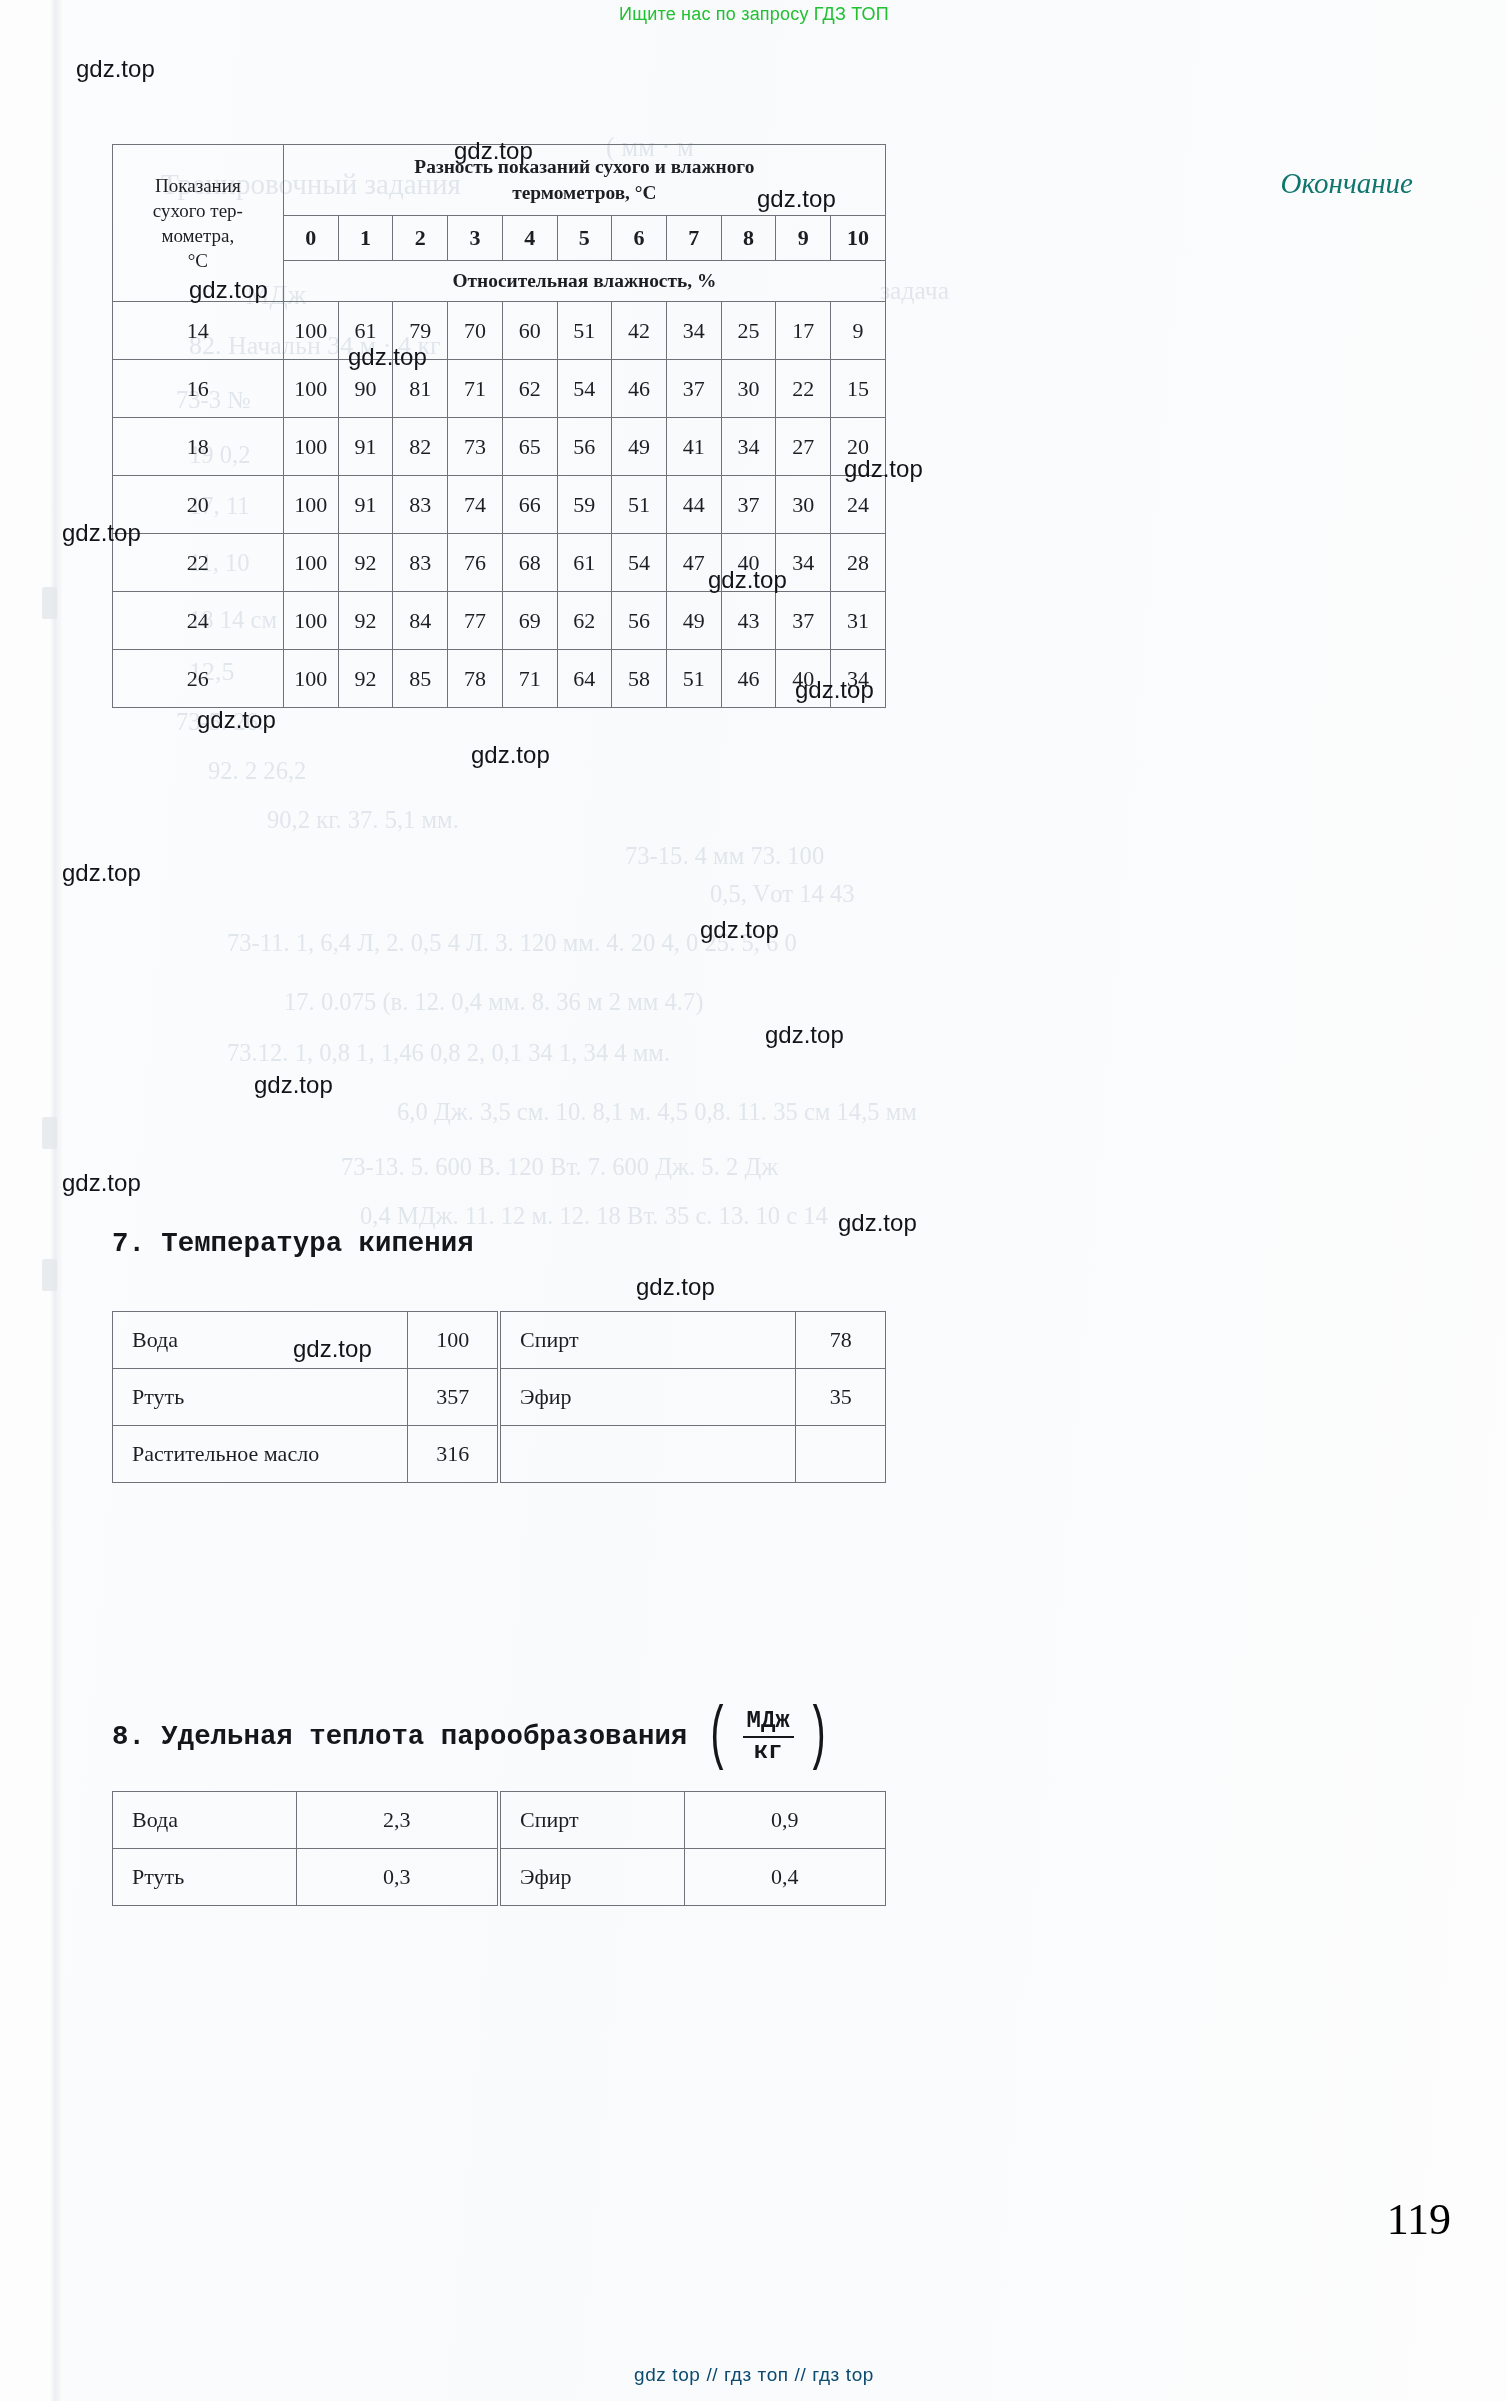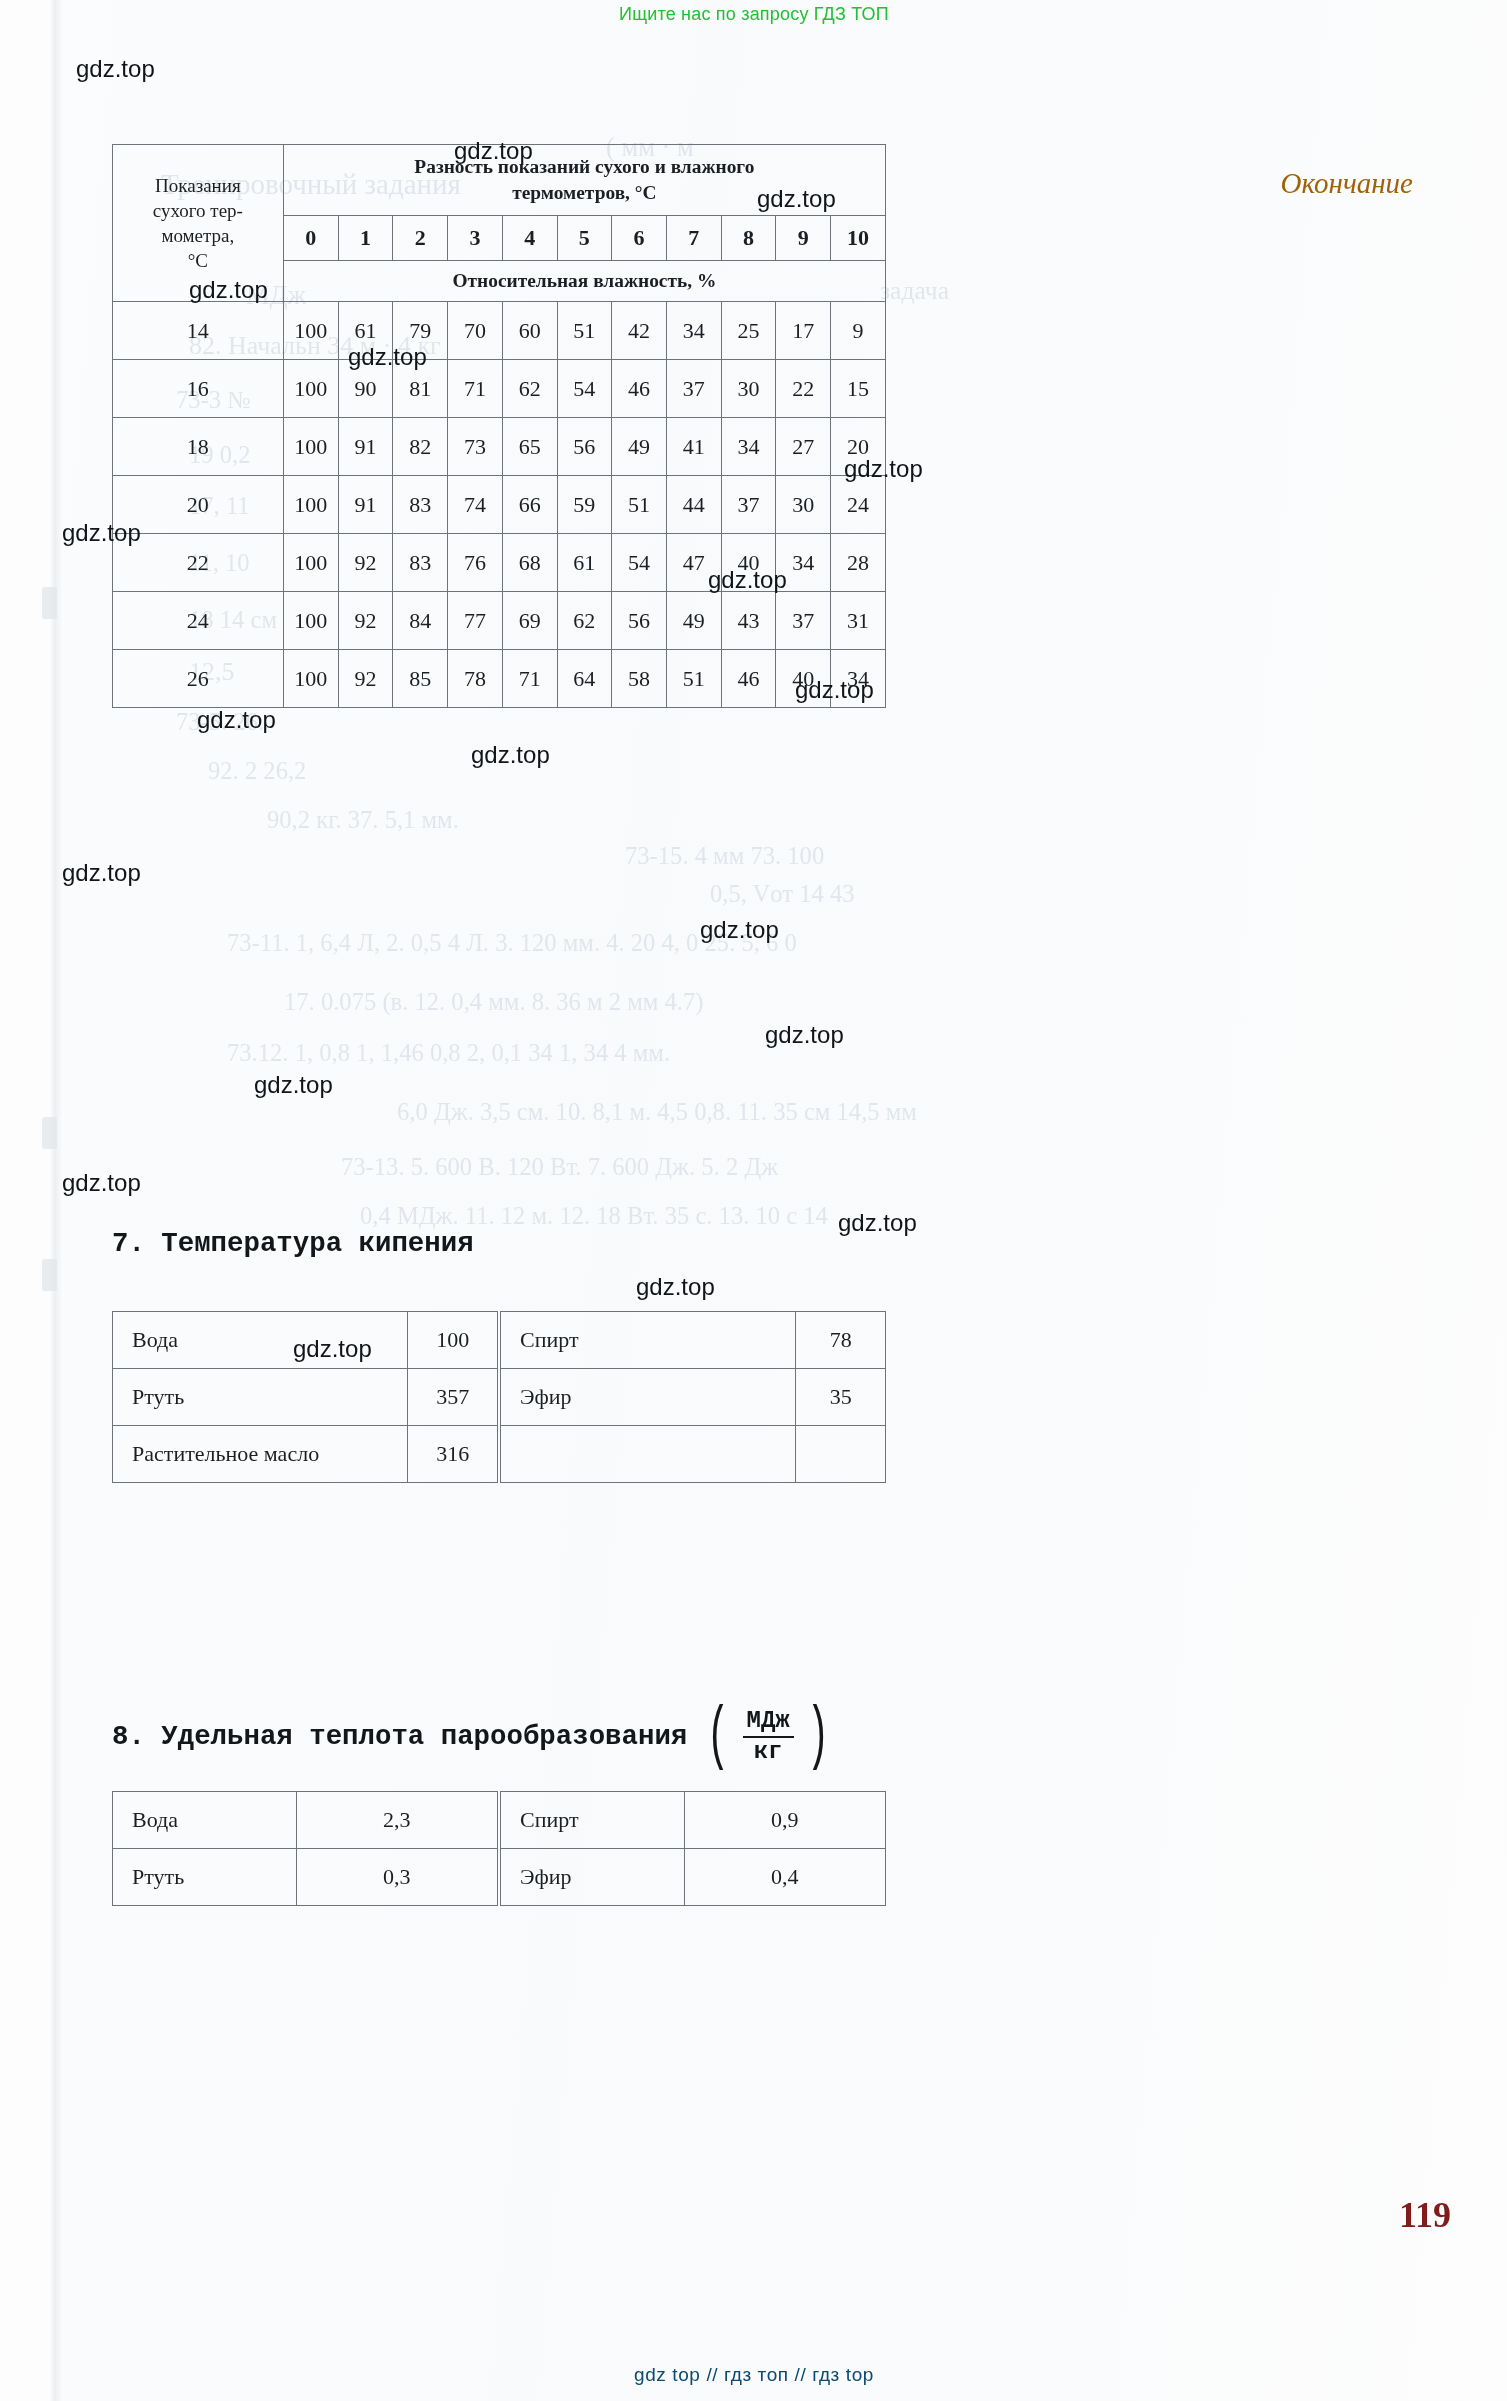--- a/index.html
+++ b/index.html
@@ -63,31 +63,31 @@
     letter-spacing: 0.6px;
   }
 
   .okonchanie {
     position: absolute;
     right: 95px;
     top: 167px;
     font-family: "Liberation Serif", serif;
     font-style: italic;
     font-size: 29px;
-    color: #a16207;
+    color: #0f766e;
   }
 
   .page-num {
     position: absolute;
     right: 57px;
     top: 2194px;
     font-family: "Liberation Serif", serif;
-    font-weight: bold;
-    font-size: 36px;
-    color: #7f1d1d;
+    font-weight: normal;
+    font-size: 44px;
+    color: #000000;
   }
 
   
   .wm {
     position: absolute;
     font-family: "Liberation Sans", sans-serif;
     font-size: 24px;
     color: #111418;
     white-space: nowrap;
     pointer-events: none;

